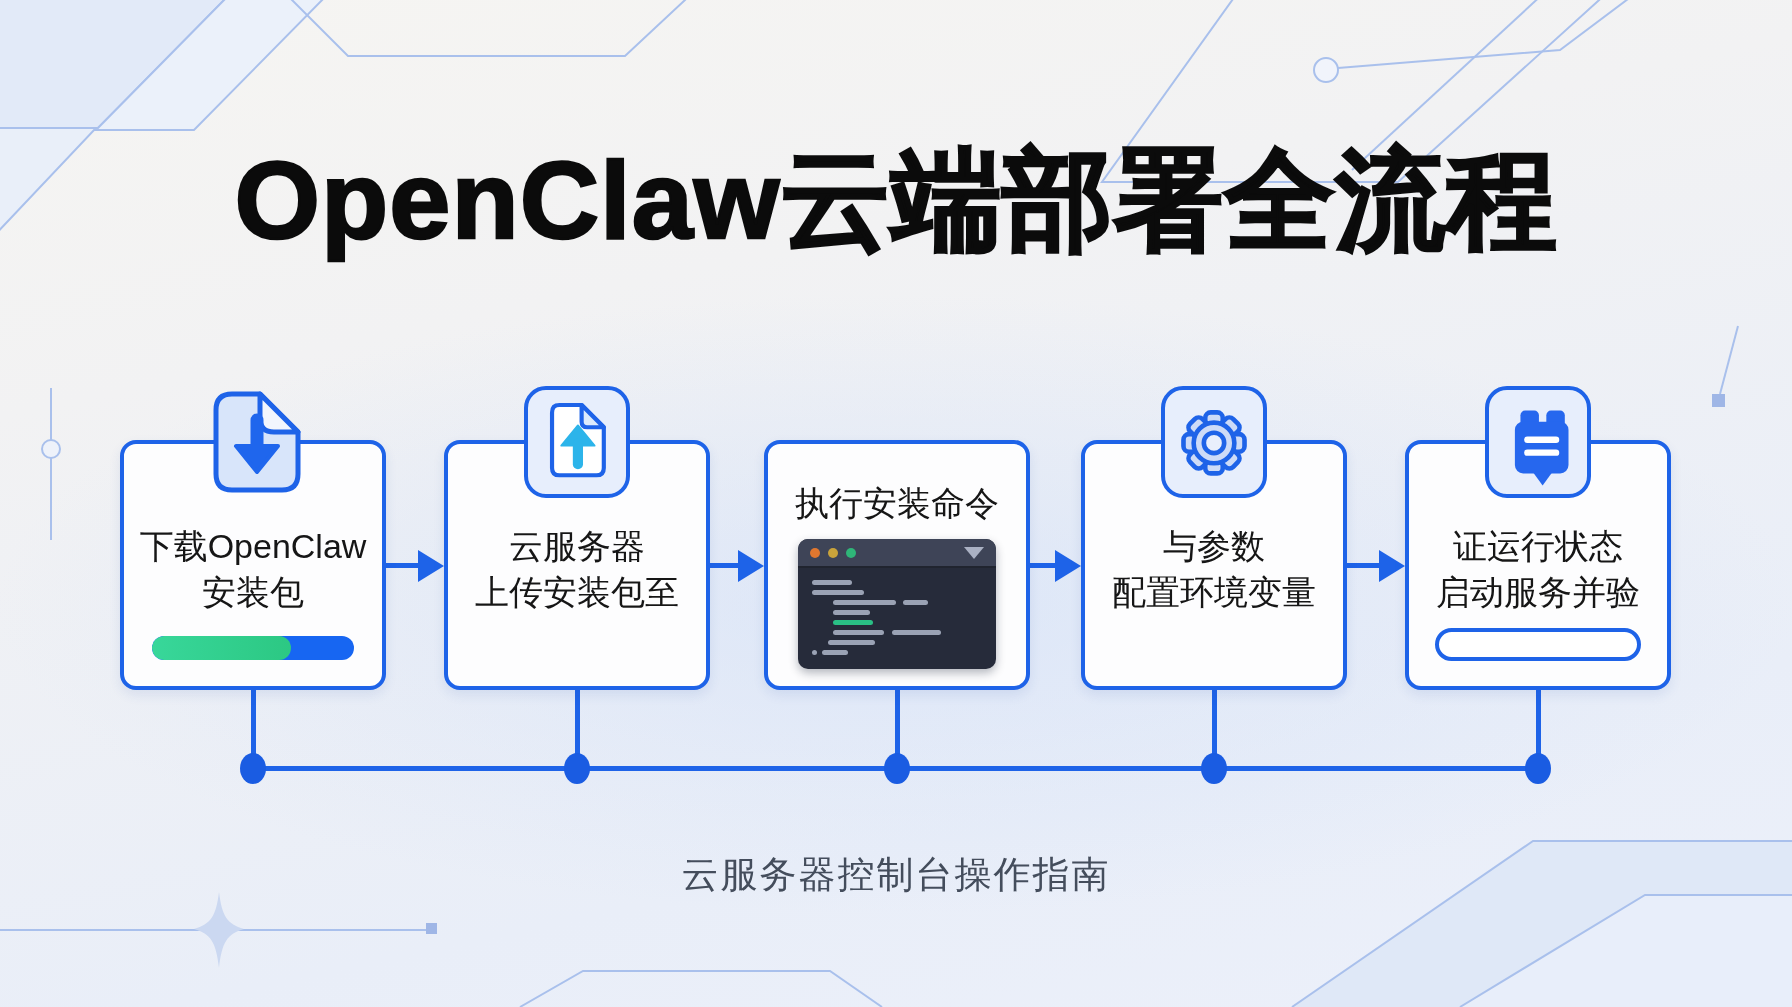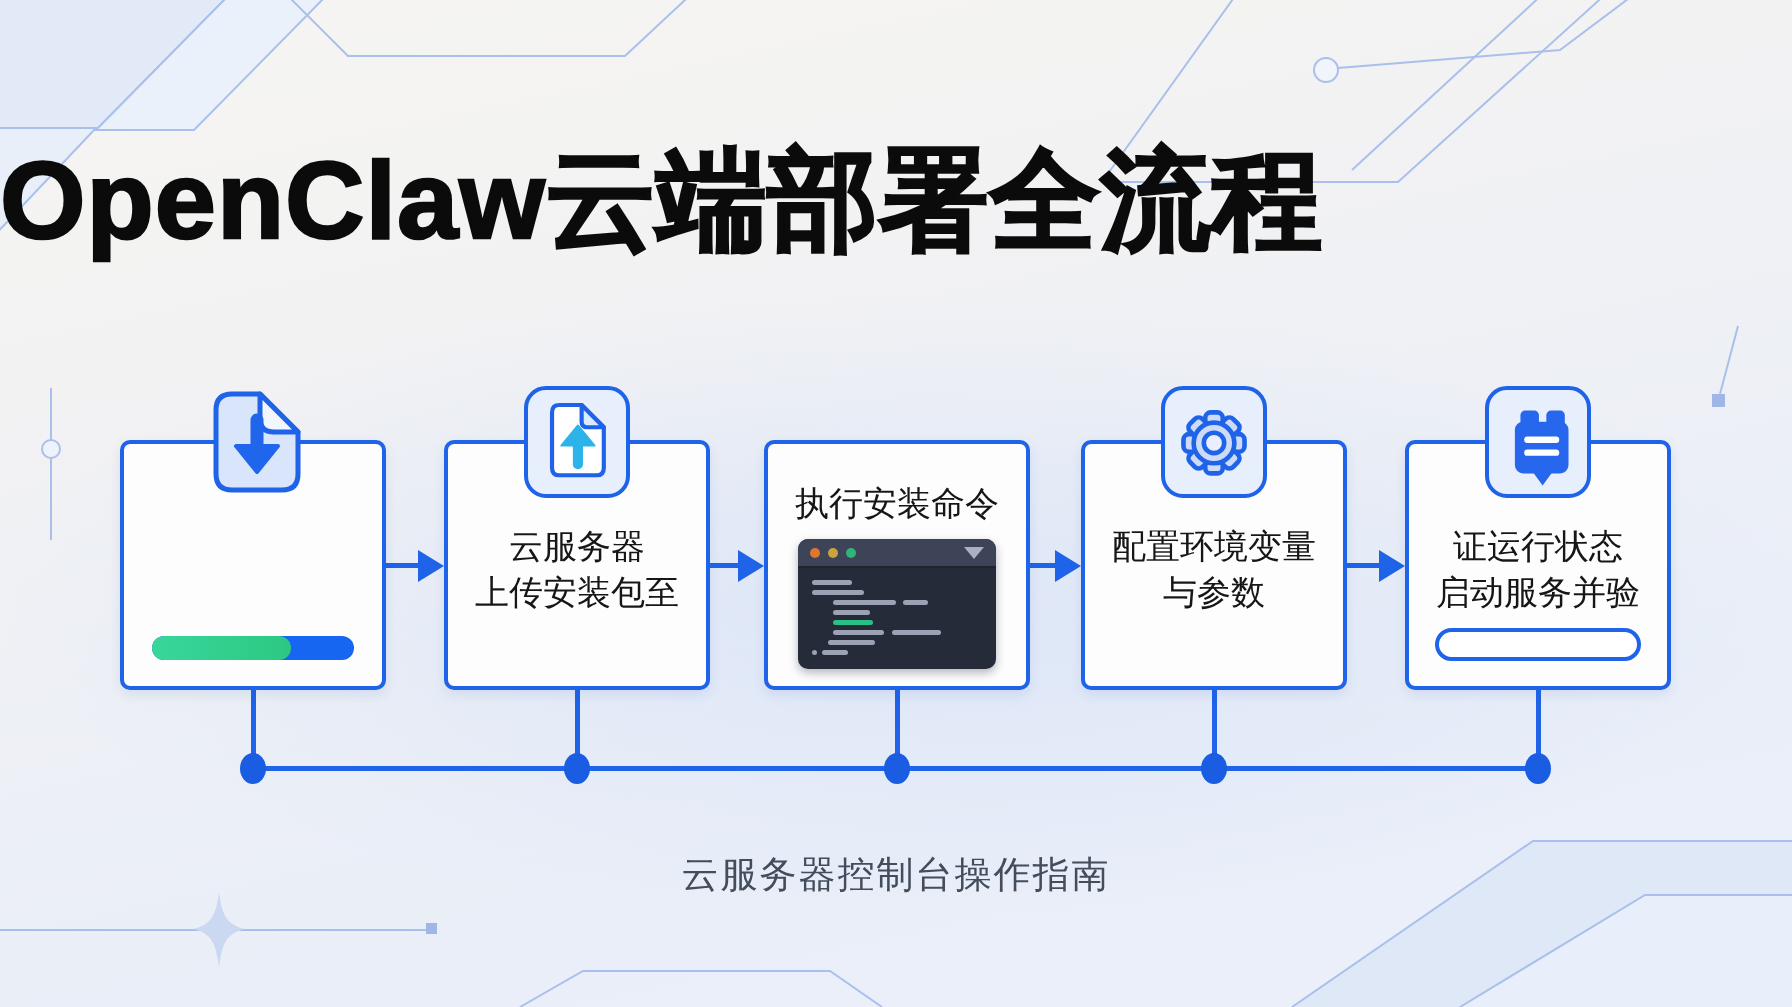--- a/index.html
+++ b/index.html
@@ -5,27 +5,27 @@
   html,body{margin:0;padding:0;background:#dfe3ea;}
   .canvas{
     position:relative;width:1792px;height:1007px;overflow:hidden;
     font-family:"Liberation Sans","DejaVu Sans",sans-serif;
     background:
       radial-gradient(1250px 430px at 50% 60%, rgba(208,223,249,0.55), rgba(208,223,249,0) 72%),
       linear-gradient(168deg,#f6f5f2 0%,#f2f2f3 30%,#e9eef8 75%,#ecf0fa 100%);
   }
   .decor{position:absolute;left:0;top:0;width:1792px;height:1007px;}
   .title{
-    position:absolute;left:0;top:142px;width:100%;margin:0;text-align:left;
+    position:absolute;left:0;top:142px;width:100%;margin:0;text-align:center;
     font-size:110px;line-height:1.05;font-weight:900;color:#0b0b0b;letter-spacing:1px;
     -webkit-text-stroke:2.5px #0b0b0b;
   }
   .box{
     position:absolute;top:440px;width:266px;height:250px;box-sizing:border-box;
-    background:#fdfdfe;border:4px solid #1e63e8;border-radius:10px;
+    background:#fdfdfe;border:4px solid #1e63e8;border-radius:16px;
     box-shadow:0 5px 12px rgba(35,80,170,0.10);
     display:flex;flex-direction:column;align-items:center;
   }
   .label{font-size:34px;line-height:46px;font-weight:500;color:#161616;text-align:center;}
   .label.mid{margin-top:79px;}
   .label.top{margin-top:36px;}
   .chip{
     position:absolute;top:386px;width:106px;height:112px;box-sizing:border-box;z-index:3;
     background:#e7eefc;border:4px solid #1e63e8;border-radius:22px;
     display:flex;align-items:center;justify-content:center;
@@ -142,20 +142,24 @@
         <rect x="62" y="22" width="20" height="18" rx="5"></rect>
         <rect x="28" y="34" width="58" height="56" rx="9"></rect>
         <path d="M47 88 H69 L58 103 Z"></path>
       </g>
       <rect x="38" y="50" width="38" height="7" rx="3.5" fill="#ffffff"></rect>
       <rect x="38" y="64" width="38" height="7" rx="3.5" fill="#ffffff"></rect>
     </svg>
   </div>
 
   <div class="box" style="left:120px">
+    <div class="label mid">
+      <div>下载OpenClaw</div>
+      <div>安装包</div>
+    </div>
     <div class="progress">
       <div class="fill" style="width: 69%;"></div>
     </div>
   </div>
 
   <div class="box" style="left:444px">
     <div class="label mid">
       <div>云服务器</div>
       <div>上传安装包至</div>
     </div>
@@ -199,22 +203,22 @@
         <div class="trow">
             <span class="tdot" style="margin-left:14px"></span>
             <span class="tbar" style="margin-left:5px;width:26px"></span>
           </div>
       </div>
     </div>
   </div>
 
   <div class="box" style="left:1081px">
     <div class="label mid">
+      <div>与参数</div>
       <div>配置环境变量</div>
-      <div>与参数</div>
     </div>
   </div>
 
   <div class="box" style="left:1405px">
     <div class="label mid">
       <div>证运行状态</div>
       <div>启动服务并验</div>
     </div>
     <div class="pill"></div>
   </div>

